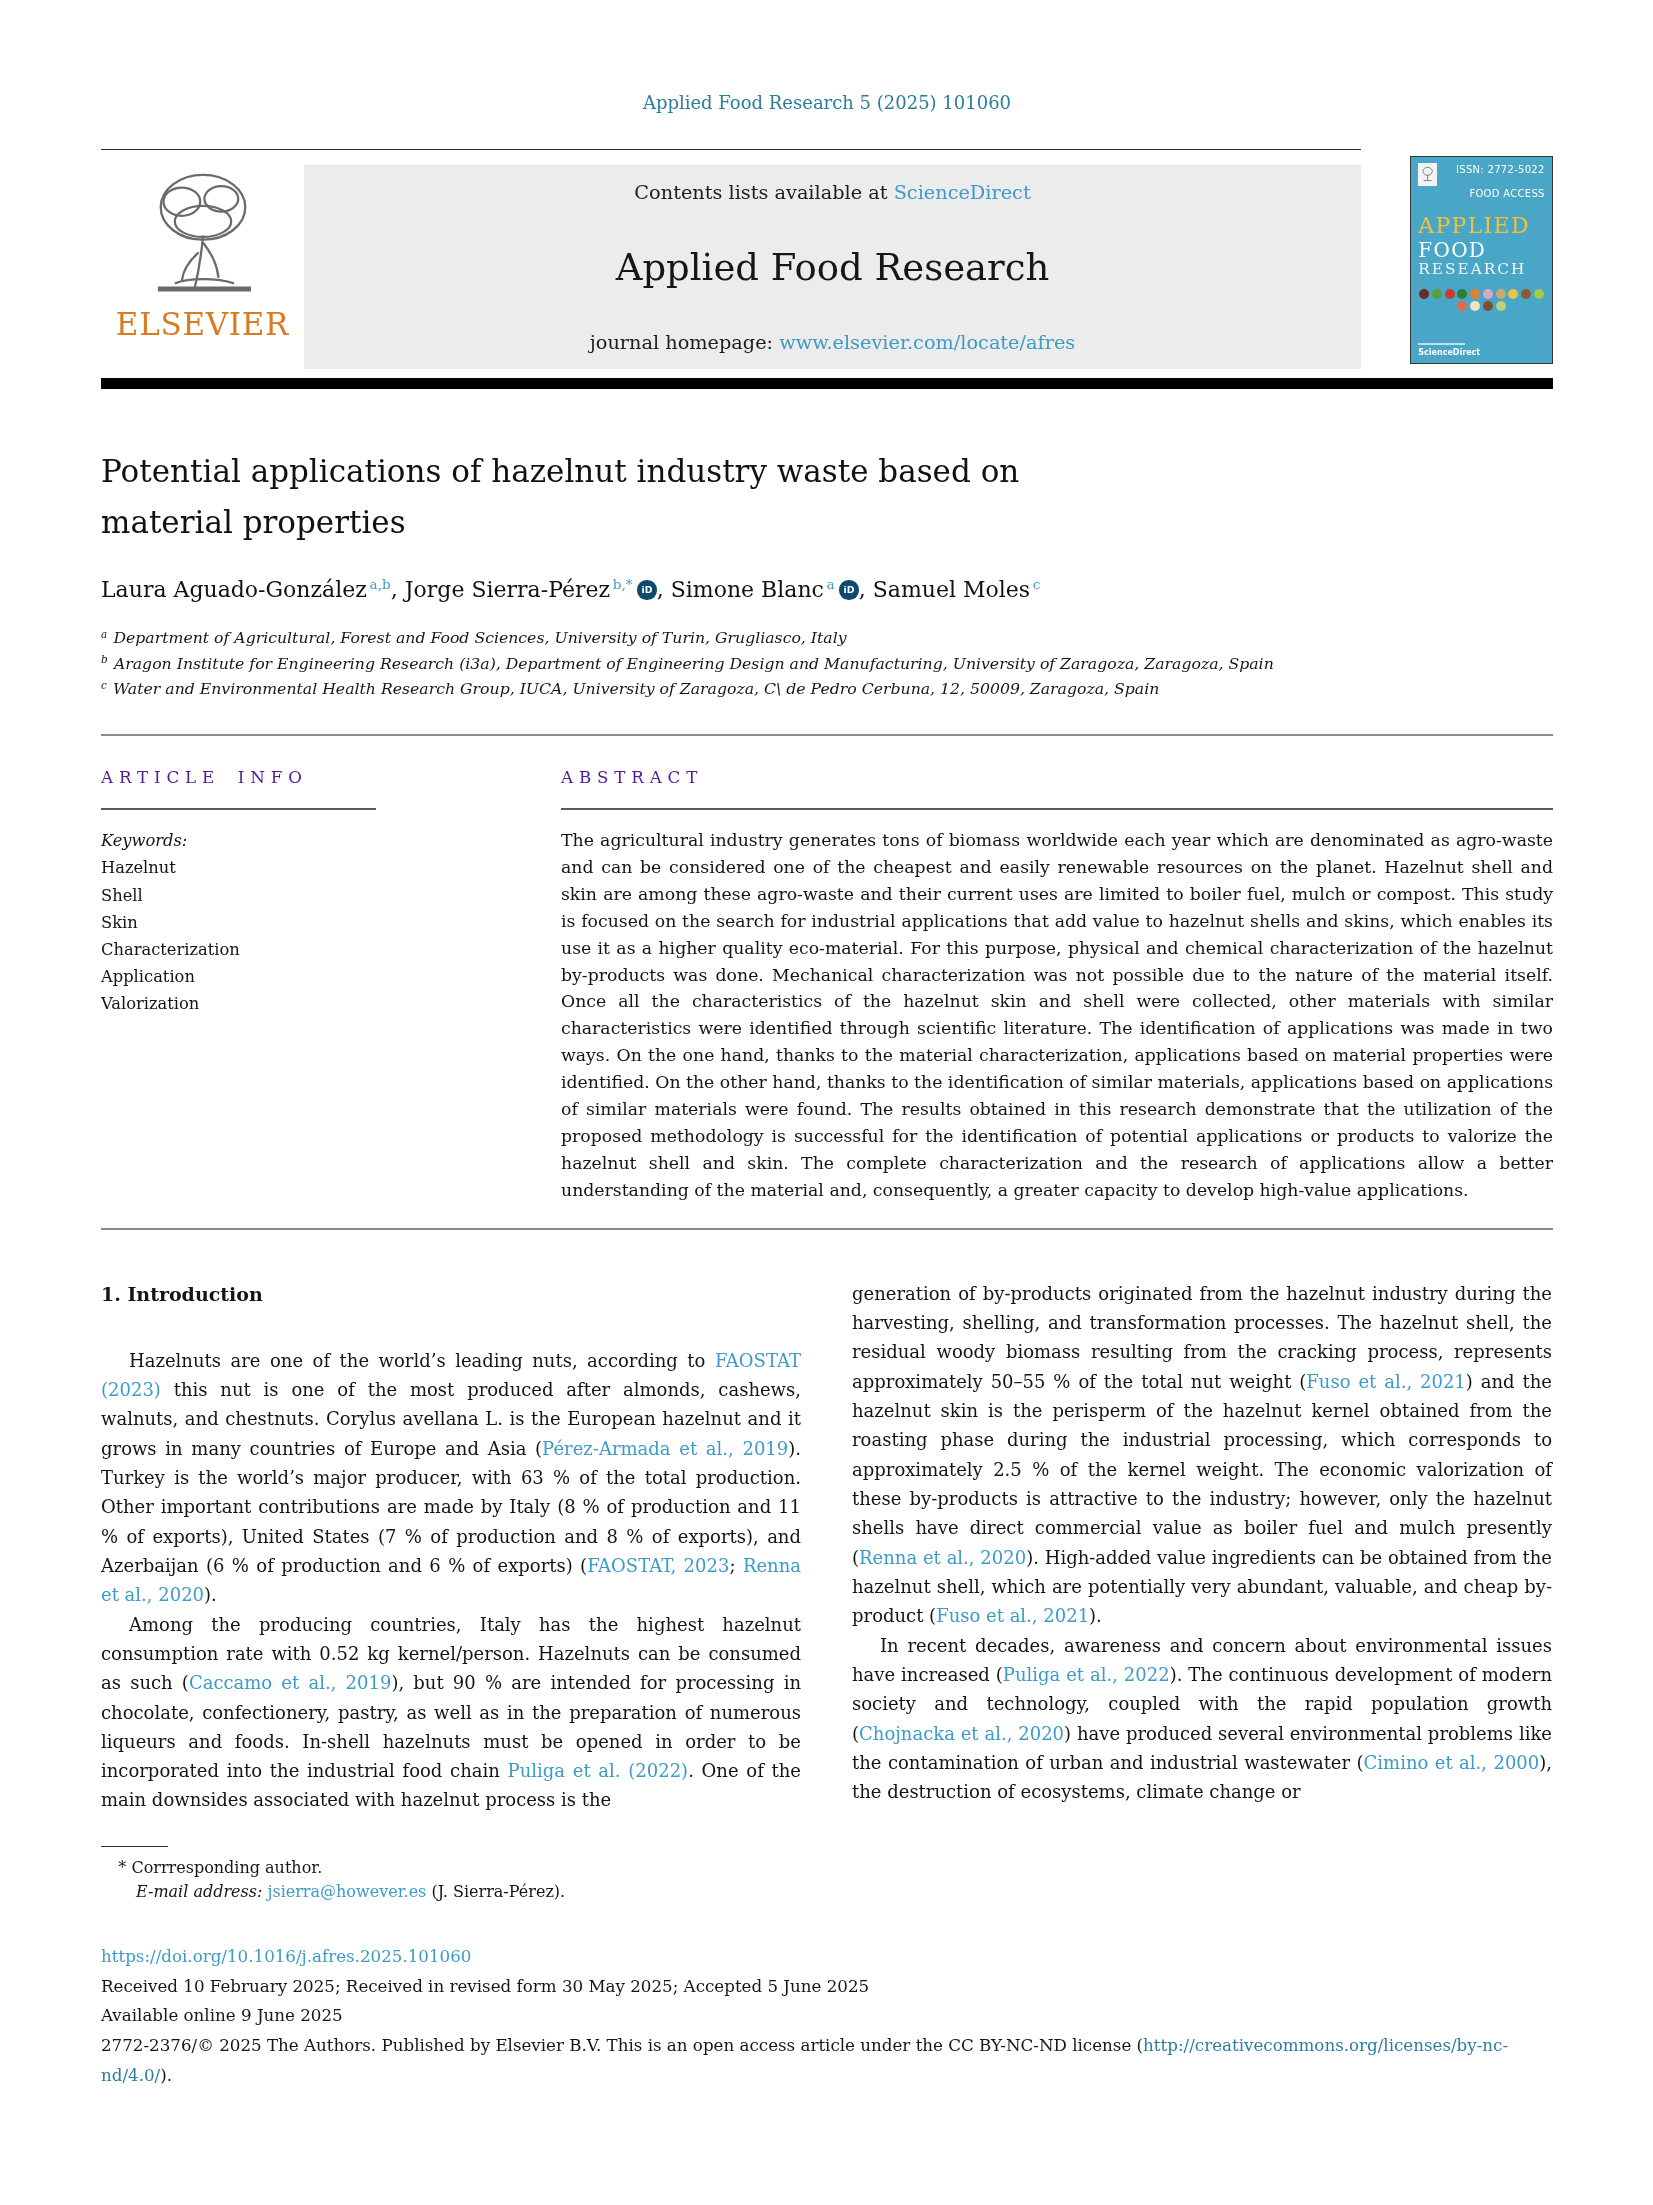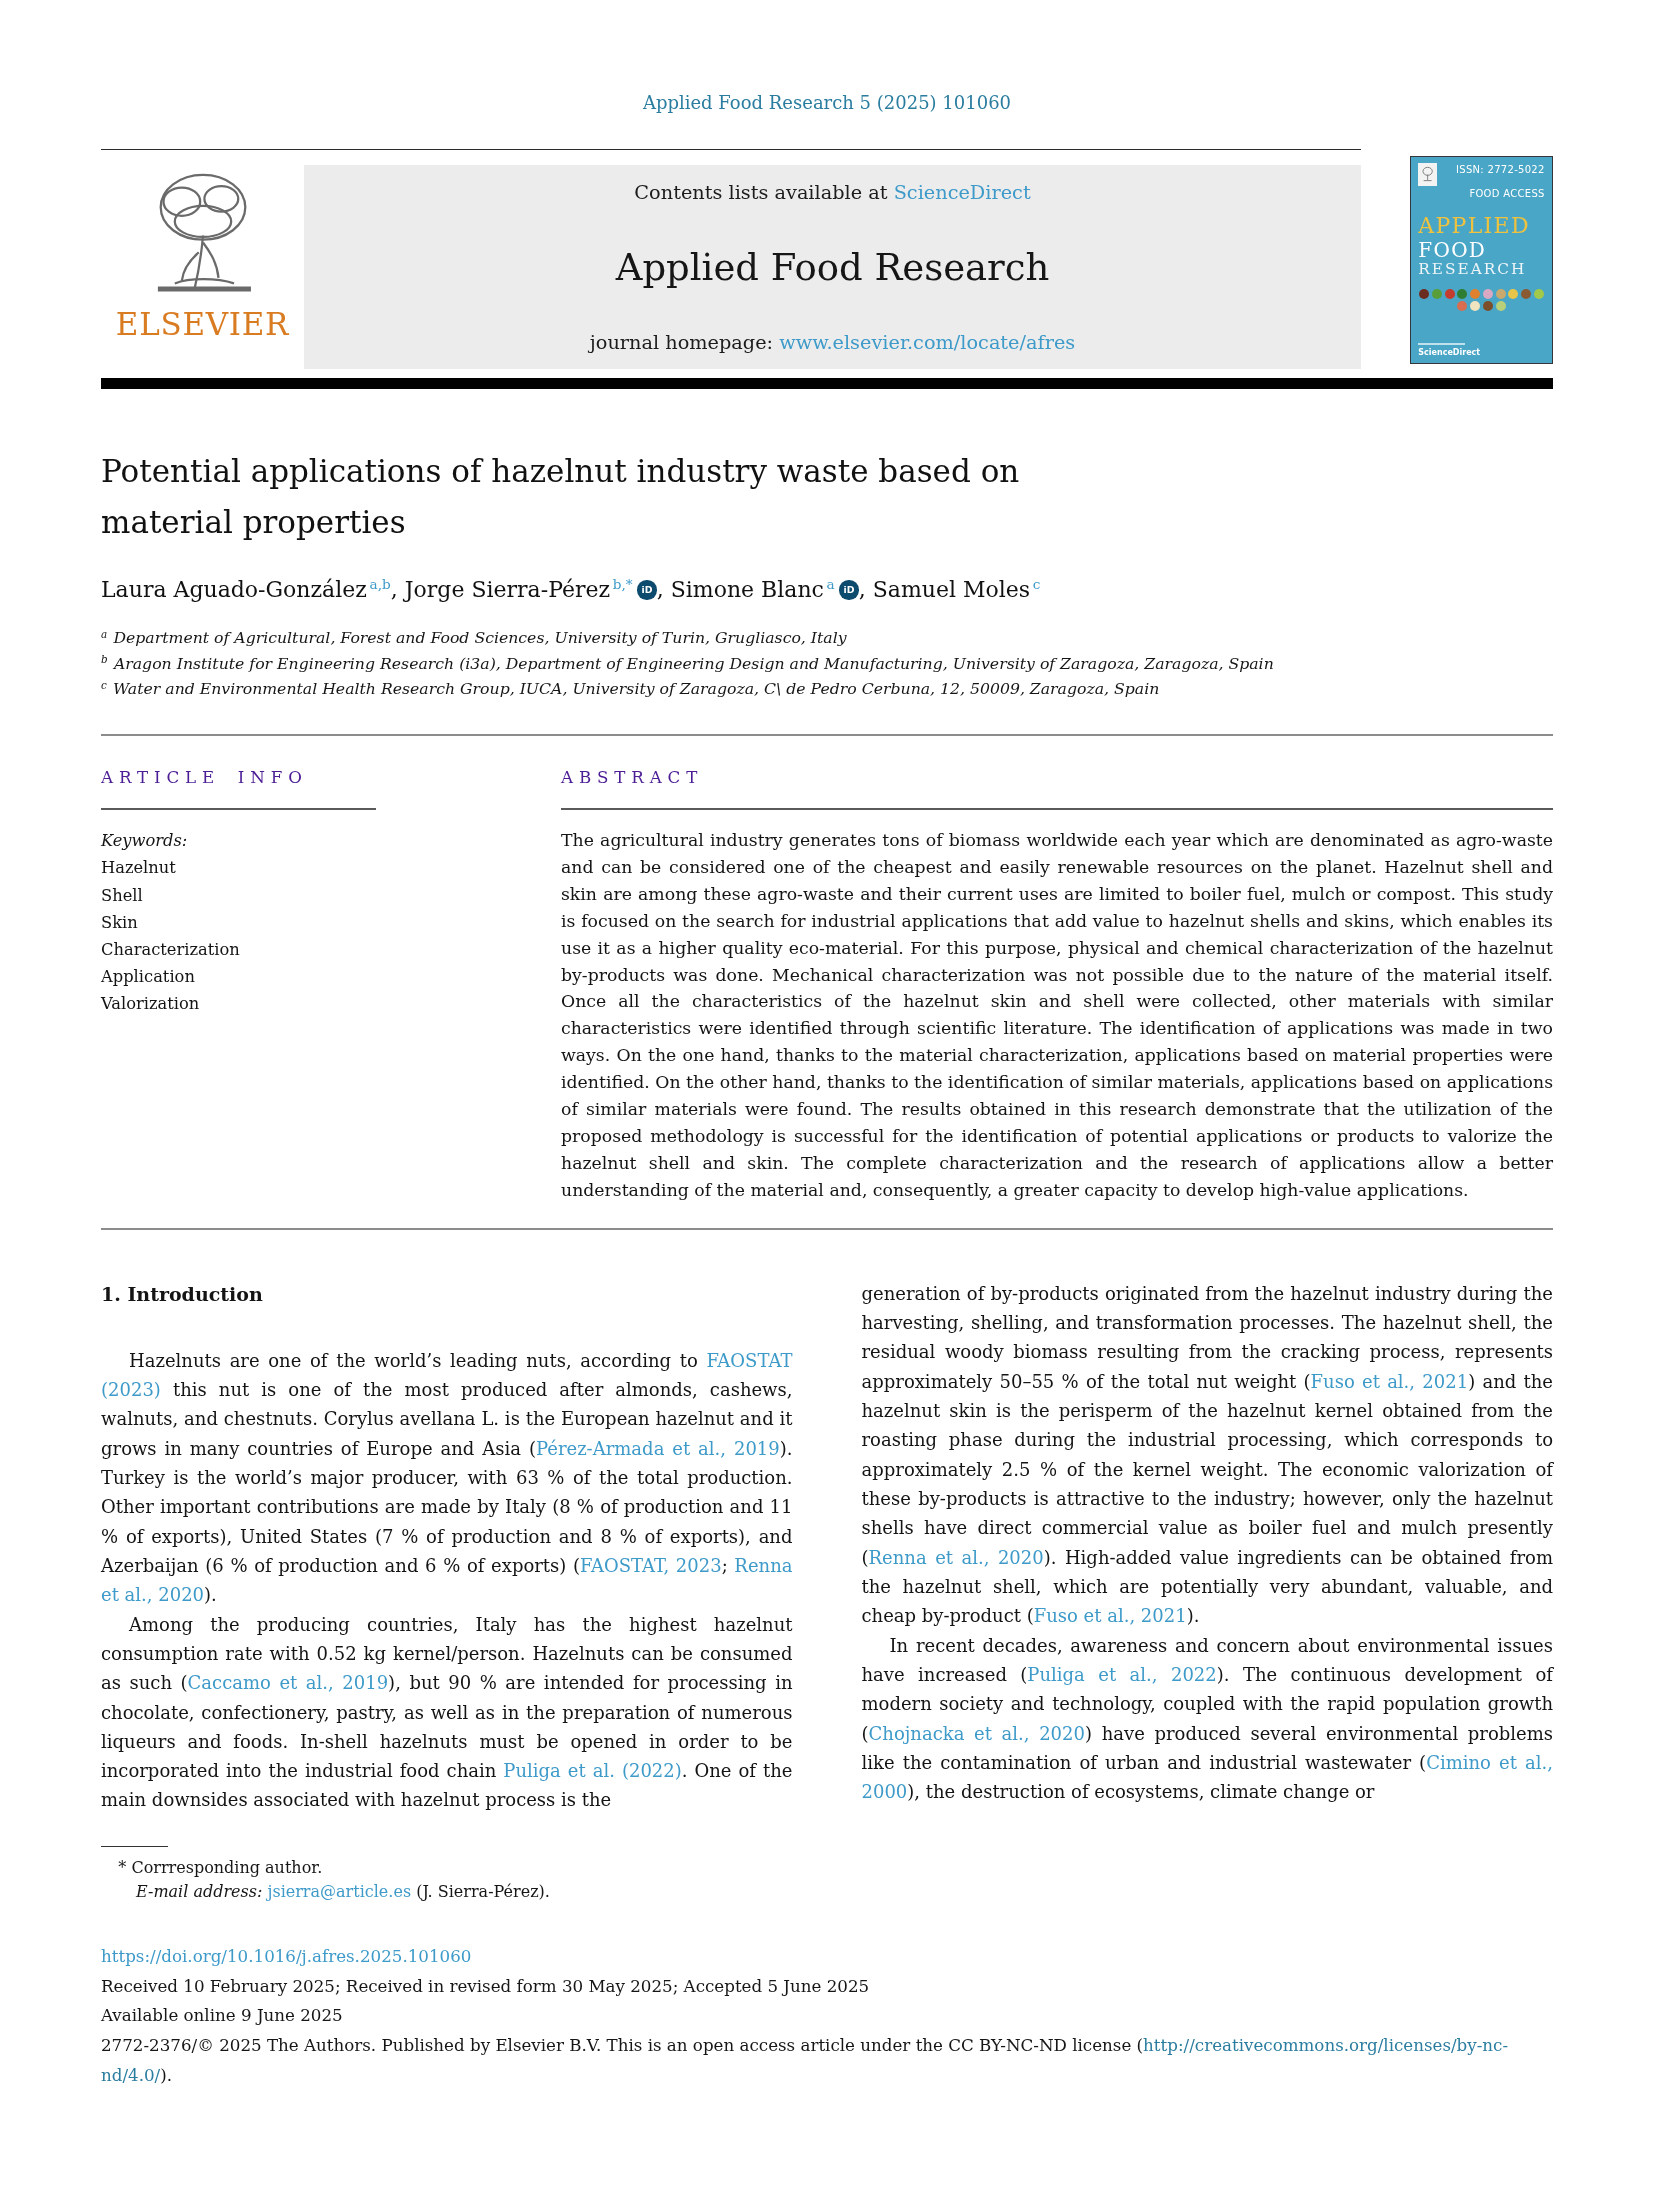--- a/index.html
+++ b/index.html
@@ -65,21 +65,21 @@
   .meta-grid{display:flex;margin-top:31px;}
   .info-col{width:275px;flex:none;}
   .abs-col{flex:1;margin-left:185px;}
   .col-heading{font-size:16.7px;letter-spacing:.35em;word-spacing:.4em;color:#4c1d95;}
   .col-rule{border-top:2.7px solid #5a5a5a;margin-top:21.3px;}
   .kw-label{margin-top:17.3px;font-style:italic;font-size:16.3px;line-height:1.67;}
   .kw{font-size:16.3px;line-height:1.67;}
   .abs-text{margin-top:17.3px;font-size:17.3px;line-height:1.555;text-align:justify;}
 
   
-  .body-cols{display:flex;gap:69px;margin-top:49px;}
+  .body-cols{display:flex;gap:51px;margin-top:49px;}
   .bcol{width:700px;font-size:18px;line-height:1.63;text-align:justify;color:#141414;}
   .bcol h2{font-size:19px;margin:0 0 36px;font-weight:700;text-align:left;}
   .bcol p{margin:0;}
   p.indent{text-indent:28px;}
 
   
   .footnote{margin-top:31px;font-size:16px;color:#161616;}
   .fn-rule{width:67px;border-top:1.3px solid #333;margin-bottom:10.7px;}
   .fn-line1{padding-left:17.3px;}
   .fn-line2{padding-left:35px;margin-top:5.3px;}
@@ -205,21 +205,21 @@
     </div>
     <div class="bcol">
       <p><span>generation of by-products originated from the hazelnut industry during the harvesting, shelling, and transformation processes. The hazelnut shell, the residual woody biomass resulting from the cracking process, represents approximately 50–55 % of the total nut weight (</span><span class="link">Fuso et al., 2021</span><span>) and the hazelnut skin is the perisperm of the hazelnut kernel obtained from the roasting phase during the industrial processing, which corresponds to approximately 2.5 % of the kernel weight. The economic valorization of these by-products is attractive to the industry; however, only the hazelnut shells have direct commercial value as boiler fuel and mulch presently (</span><span class="link">Renna et al., 2020</span><span>). High-added value ingredients can be obtained from the hazelnut shell, which are potentially very abundant, valuable, and cheap by-product (</span><span class="link">Fuso et al., 2021</span><span>).</span></p>
       <p class="indent"><span>In recent decades, awareness and concern about environmental issues have increased (</span><span class="link">Puliga et al., 2022</span><span>). The continuous development of modern society and technology, coupled with the rapid population growth (</span><span class="link">Chojnacka et al., 2020</span><span>) have produced several environmental problems like the contamination of urban and industrial wastewater (</span><span class="link">Cimino et al., 2000</span><span>), the destruction of ecosystems, climate change or</span></p>
     </div>
   </div>
 
   <div class="footnote">
     <div class="fn-rule"></div>
     <div class="fn-line1">* Corrresponding author.</div>
-    <div class="fn-line2"><span class="it">E-mail address: </span><span class="link">jsierra@article.es</span><span> (J. Sierra-Pérez).</span></div>
+    <div class="fn-line2"><span class="it">E-mail address: </span><span class="link">jsierra@however.es</span><span> (J. Sierra-Pérez).</span></div>
   </div>
 
   <div class="footer">
     <div class="doi">https://doi.org/10.1016/j.afres.2025.101060</div>
     <div>Received 10 February 2025; Received in revised form 30 May 2025; Accepted 5 June 2025</div>
     <div>Available online 9 June 2025</div>
     <div><span>2772-2376/© 2025 The Authors. Published by Elsevier B.V. This is an open access article under the CC BY-NC-ND license (</span><span class="link2">http://creativecommons.org/licenses/by-nc-nd/4.0/</span><span>).</span></div>
   </div>
 
 </div>

